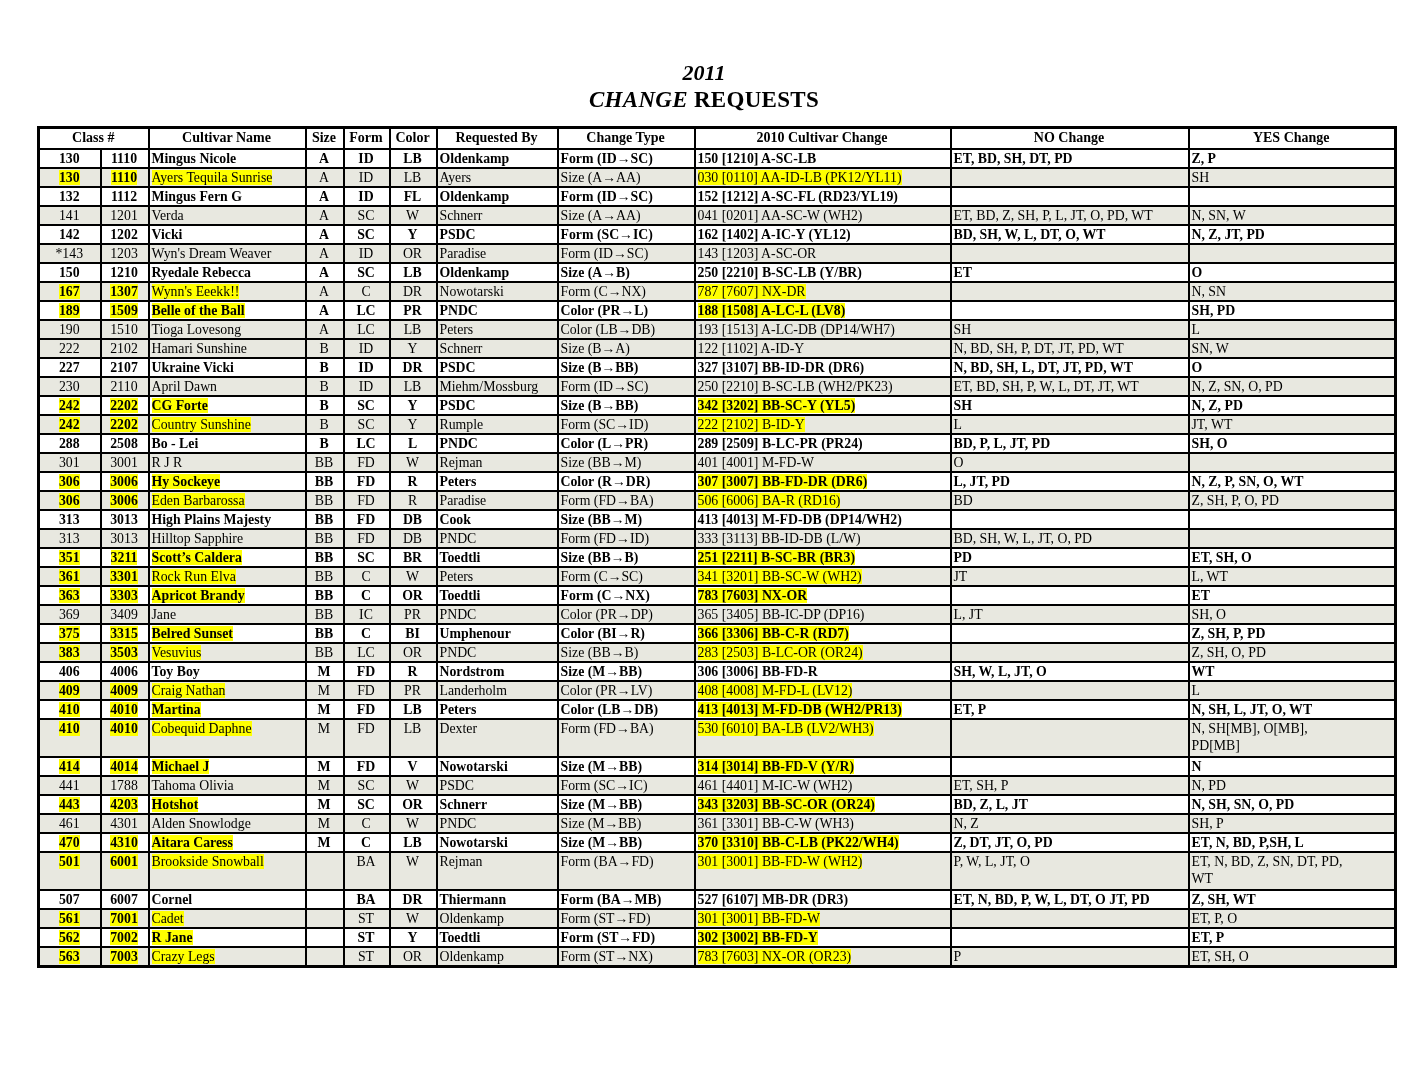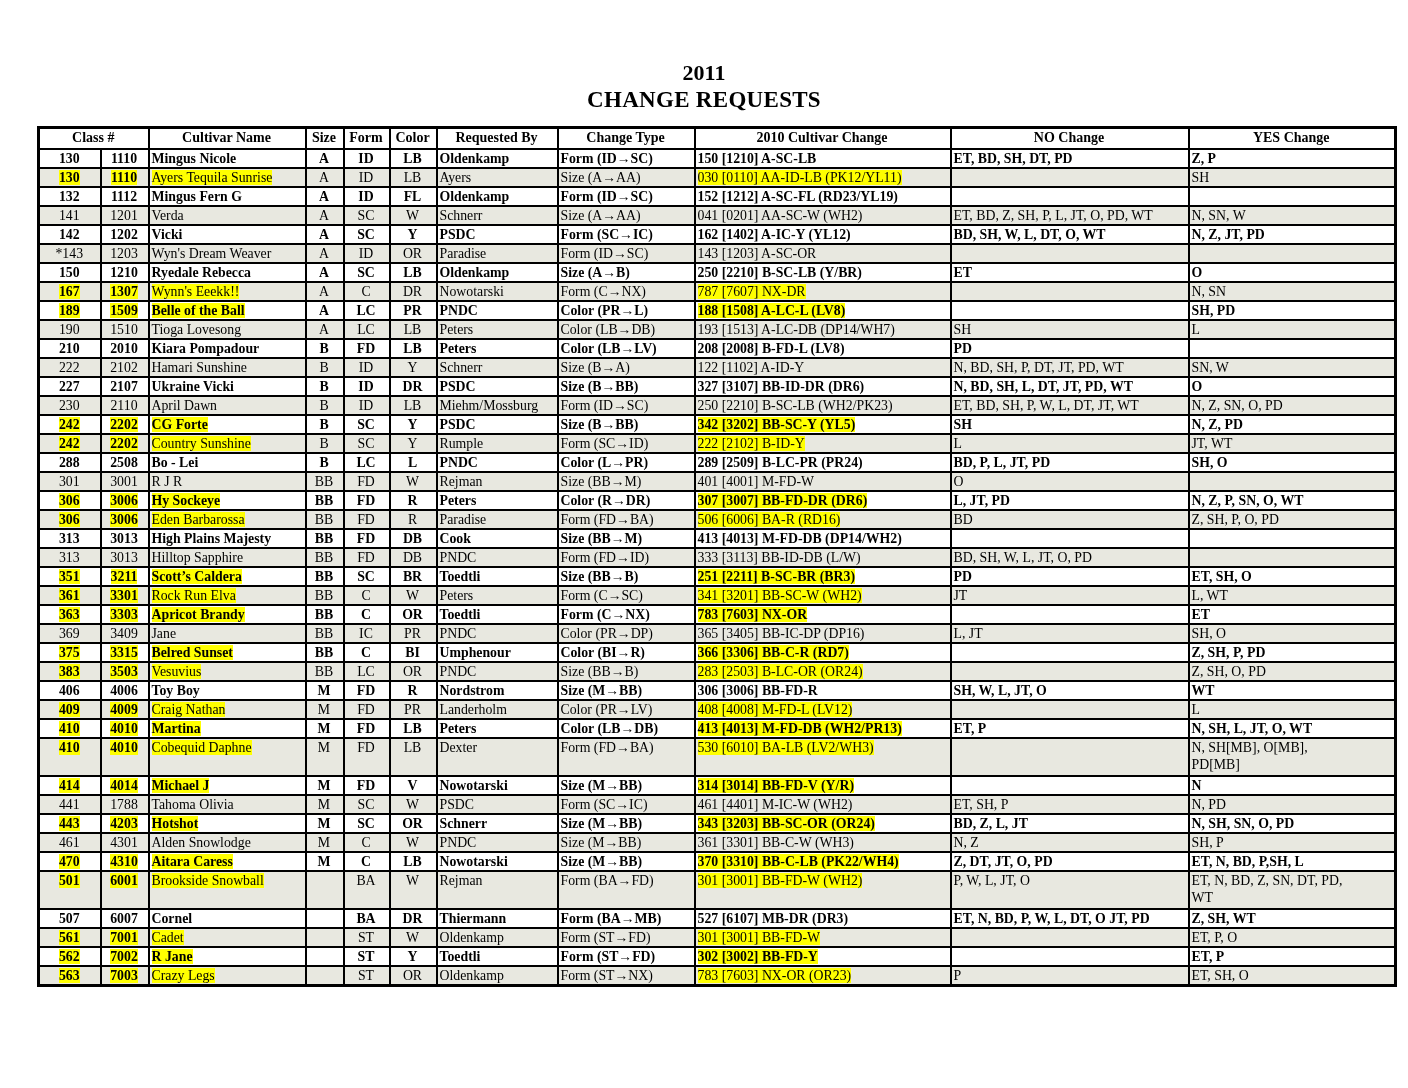--- a/index.html
+++ b/index.html
@@ -1,20 +1,20 @@
 <!DOCTYPE html>
 <html><head>
 <meta charset="utf-8">
 <style>
   html,body{margin:0;padding:0;background:#fff;}
   body{width:1408px;height:1088px;font-family:"Liberation Serif",serif;color:#000;overflow:hidden;}
   .title{ text-align:center; margin-top:60px; font-weight:bold; }
-  .title-year{ font-size:22px; line-height:26px; }
+  .title-year{ font-size:22px; line-height:26px;font-style:italic; }
   .title-line2{ font-size:23px; line-height:27px; letter-spacing:.3px; }
-  .it{ }
+  .it{ font-style:italic; }
   table{ border-collapse:collapse; table-layout:fixed; width:1358px; margin:13px 0 0 37px; font-size:13.8px; }
   th,td{ border:2px solid #000; padding:0 3px 0 2px; vertical-align:top; line-height:17px; white-space:pre-line; overflow:hidden; word-wrap:break-word; }
   table{ border:3px solid #000; }
   thead th{ height:19px; text-align:center; font-size:14px; }
   tbody tr{ height:19px; }
   tr.alt{ background:#e8e8e0; }
   tr.b{ font-weight:700; }
   tr.tall{ height:38px; }
   .bnum{ font-weight:700; }
   .center{ text-align:center; }
@@ -181,33 +181,20 @@
           <td>Tioga Lovesong</td>
           <td class="center">A</td>
           <td class="center">LC</td>
           <td class="center">LB</td>
           <td>Peters</td>
           <td>Color (LB→DB)</td>
           <td>193 [1513] A-LC-DB (DP14/WH7)</td>
           <td>SH</td>
           <td>L</td>
         </tr>
-        <tr class="b">
-          <td class="center bnum">210</td>
-          <td class="center bnum">2010</td>
-          <td>Kiara Pompadour</td>
-          <td class="center">B</td>
-          <td class="center">FD</td>
-          <td class="center">LB</td>
-          <td>Peters</td>
-          <td>Color (LB→LV)</td>
-          <td>208 [2008] B-FD-L (LV8)</td>
-          <td>PD</td>
-          <td></td>
-        </tr>
         <tr class="alt">
           <td class="center">222</td>
           <td class="center">2102</td>
           <td>Hamari Sunshine</td>
           <td class="center">B</td>
           <td class="center">ID</td>
           <td class="center">Y</td>
           <td>Schnerr</td>
           <td>Size (B→A)</td>
           <td>122 [1102] A-ID-Y</td>

